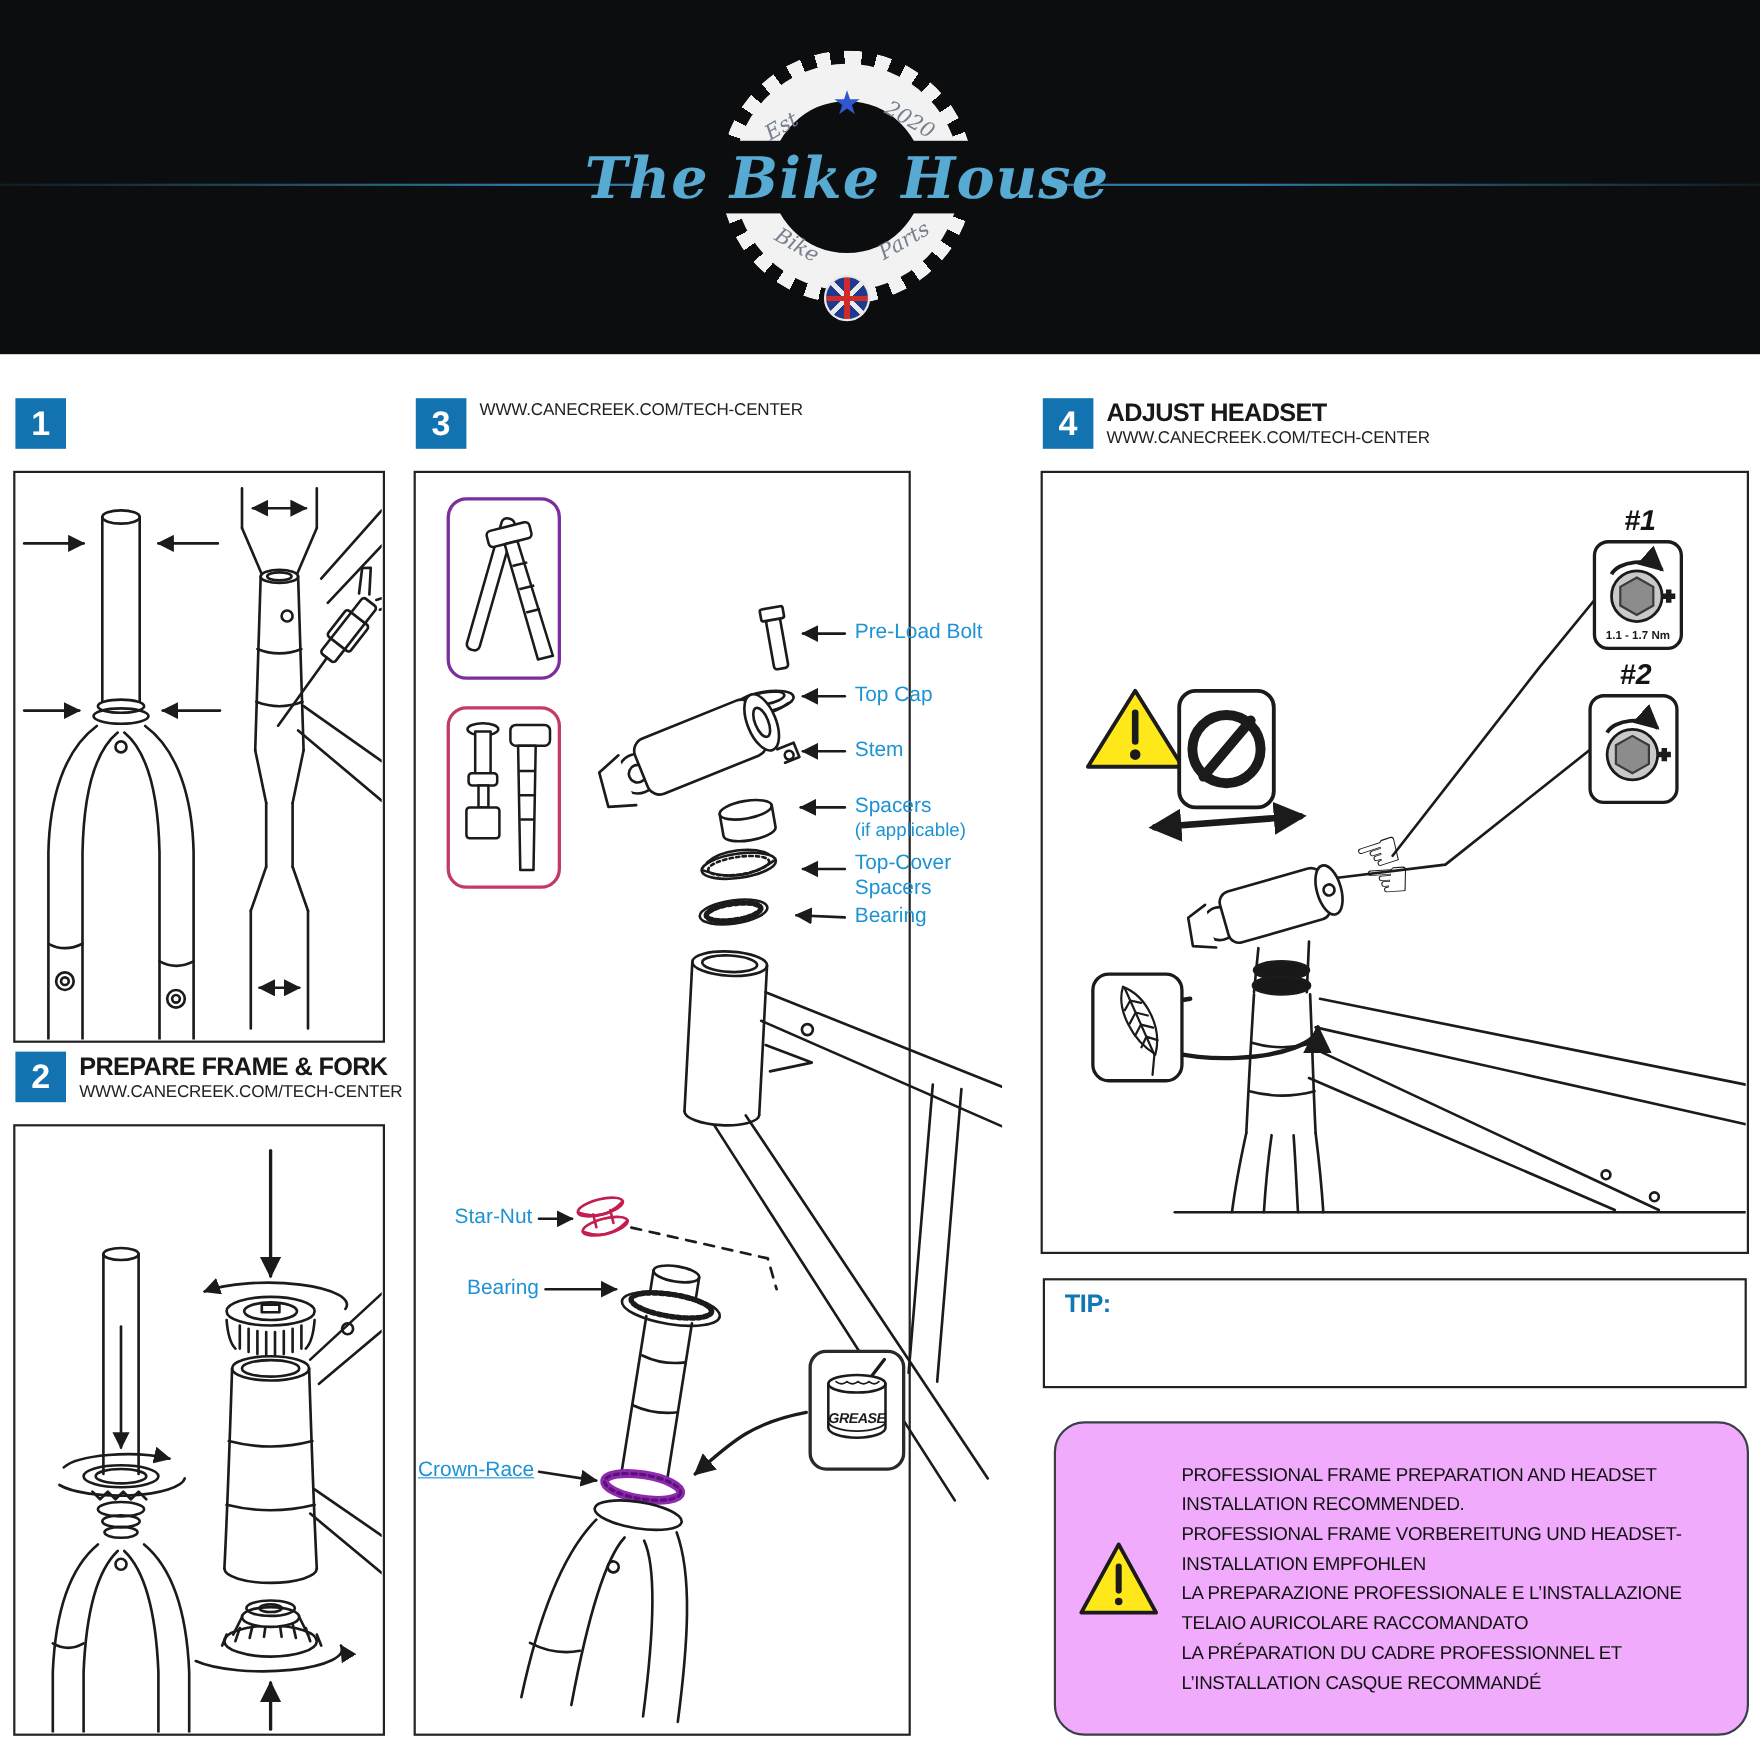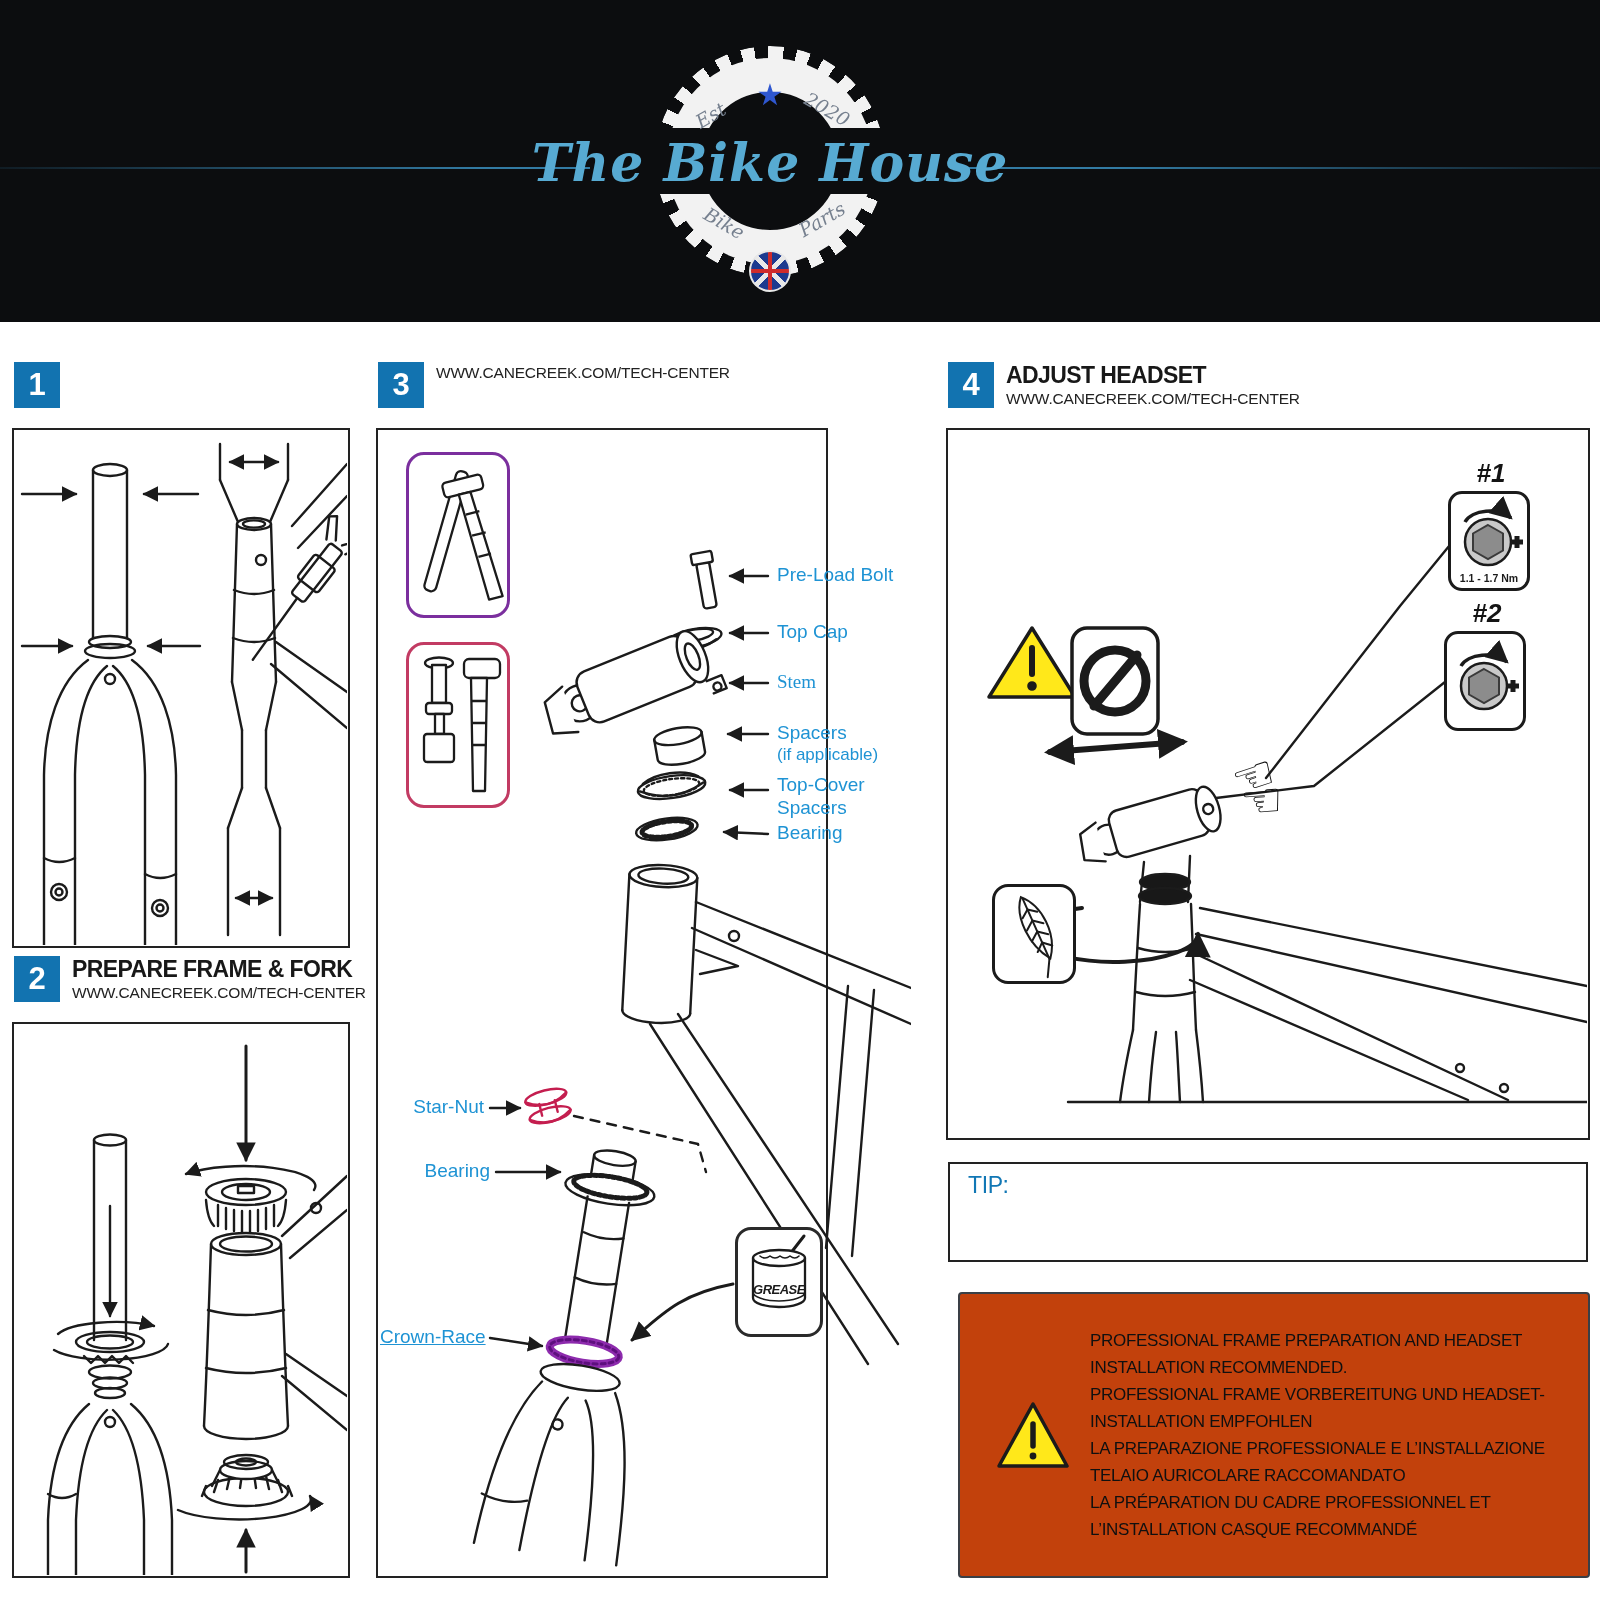--- a/index.html
+++ b/index.html
@@ -52,26 +52,26 @@
   .keybody{width:82px;height:100px;border:3.5px solid #1b1b1b;border-radius:14px;background:#fff;
      box-sizing:border-box;position:relative;}
   .torque{position:absolute;left:0;bottom:4px;width:100%;font-size:10.5px;font-weight:bold;color:#1b1b1b;}
   
   .iconbox{position:absolute;background:#fff;border:3px solid #1b1b1b;border-radius:16px;box-sizing:border-box;}
   .hand{position:absolute;color:#141414;font-size:48px;line-height:48px;
      font-family:"DejaVu Sans", sans-serif;}
   
   .tipbox{position:absolute;left:948px;top:1162px;width:640px;height:100px;border:2.5px solid #222;
      box-sizing:border-box;padding:8px 18px;}
-  .tiptitle{color:#1177b5;font-weight:normal;font-size:23px;letter-spacing:-0.4px;}
+  .tiptitle{color:#1177b5;font-weight:bold;font-size:23px;letter-spacing:-0.4px;}
   .tipbody{color:#1586c8;font-size:17.5px;letter-spacing:-0.3px;line-height:24px;margin-top:3px;width:600px;}
   
-  .advisory{position:absolute;left:958px;top:1292px;width:632px;height:286px;background:#c2410c;
-     border:2.5px solid #3a3f46;border-radius:4px;box-sizing:border-box;
-     display:flex;align-items:center;padding:0 18px 0 36px;}
+  .advisory{position:absolute;left:958px;top:1292px;width:632px;height:286px;background:#f0abfc;
+     border:2.5px solid #3a3f46;border-radius:28px;box-sizing:border-box;
+     display:flex;align-items:center;padding:0 18px 0 20px;}
   .adv-text{margin-left:20px;width:500px;font-size:17px;line-height:27px;color:#101010;
      letter-spacing:-0.3px;}
   .grease-box{position:absolute;background:#fff;border:3px solid #2a2a2a;border-radius:16px;box-sizing:border-box;}
   .grease-word{position:absolute;left:0;top:52px;width:100%;text-align:center;
      font-size:13px;font-weight:bold;color:#1b1b1b;letter-spacing:-0.5px;}
   svg{display:block;}
 </style>
 </head>
 <body>
 
@@ -370,21 +370,21 @@
           <rect x="15" y="89" width="30" height="28" rx="3"></rect>
           <rect x="55" y="14" width="36" height="19" rx="5"></rect>
           <path d="M62,33 L78,33 L76,146 L64,146 z"></path>
           <path d="M63,56 h14 M63,78 h14 M64,100 h13"></path>
         </g>
       </svg>
     </div>
 
     <div class="plabel" style="left:399px;top:134px;">Pre-Load Bolt</div>
     <div class="plabel" style="left:399px;top:191px;">Top Cap</div>
-    <div class="plabel" style="left:399px;top:241px;font-family:Liberation Serif, serif;">Stem</div>
+    <div class="plabel" style="left:399px;top:241px;">Stem</div>
     <div class="plabel" style="left:399px;top:292px;">Spacers</div>
     <div class="plabel" style="left:399px;top:314px;font-size:17px;">(if applicable)</div>
     <div class="plabel" style="left:399px;top:344px;">Top-Cover</div>
     <div class="plabel" style="left:399px;top:367px;">Spacers</div>
     <div class="plabel" style="left:399px;top:392px;">Bearing</div>
     <div class="plabel right" style="left:14px;top:666px;width:92px;">Star-Nut</div>
     <div class="plabel right" style="left:32px;top:730px;width:80px;">Bearing</div>
     <div class="plabel right" style="left:2px;top:896px;width:104px;text-decoration:underline;">Crown-Race</div>
 
     <div class="grease-box" style="left:357px;top:797px;width:88px;height:110px;font-style:italic;">

